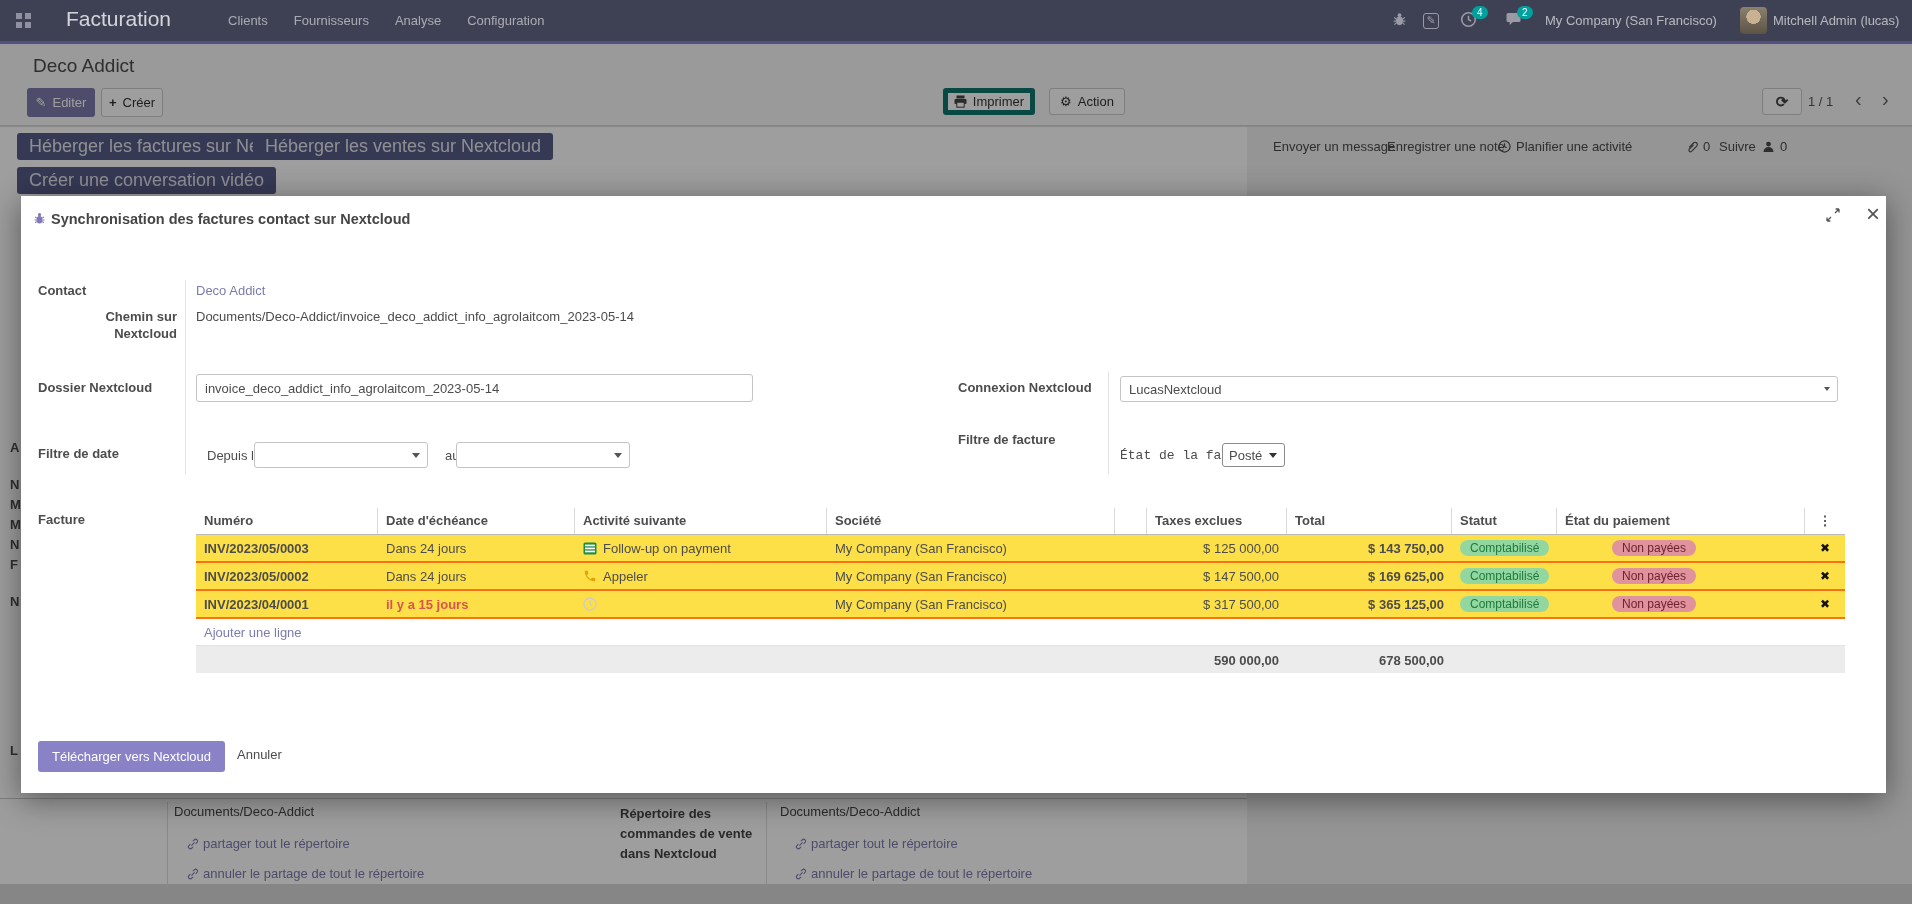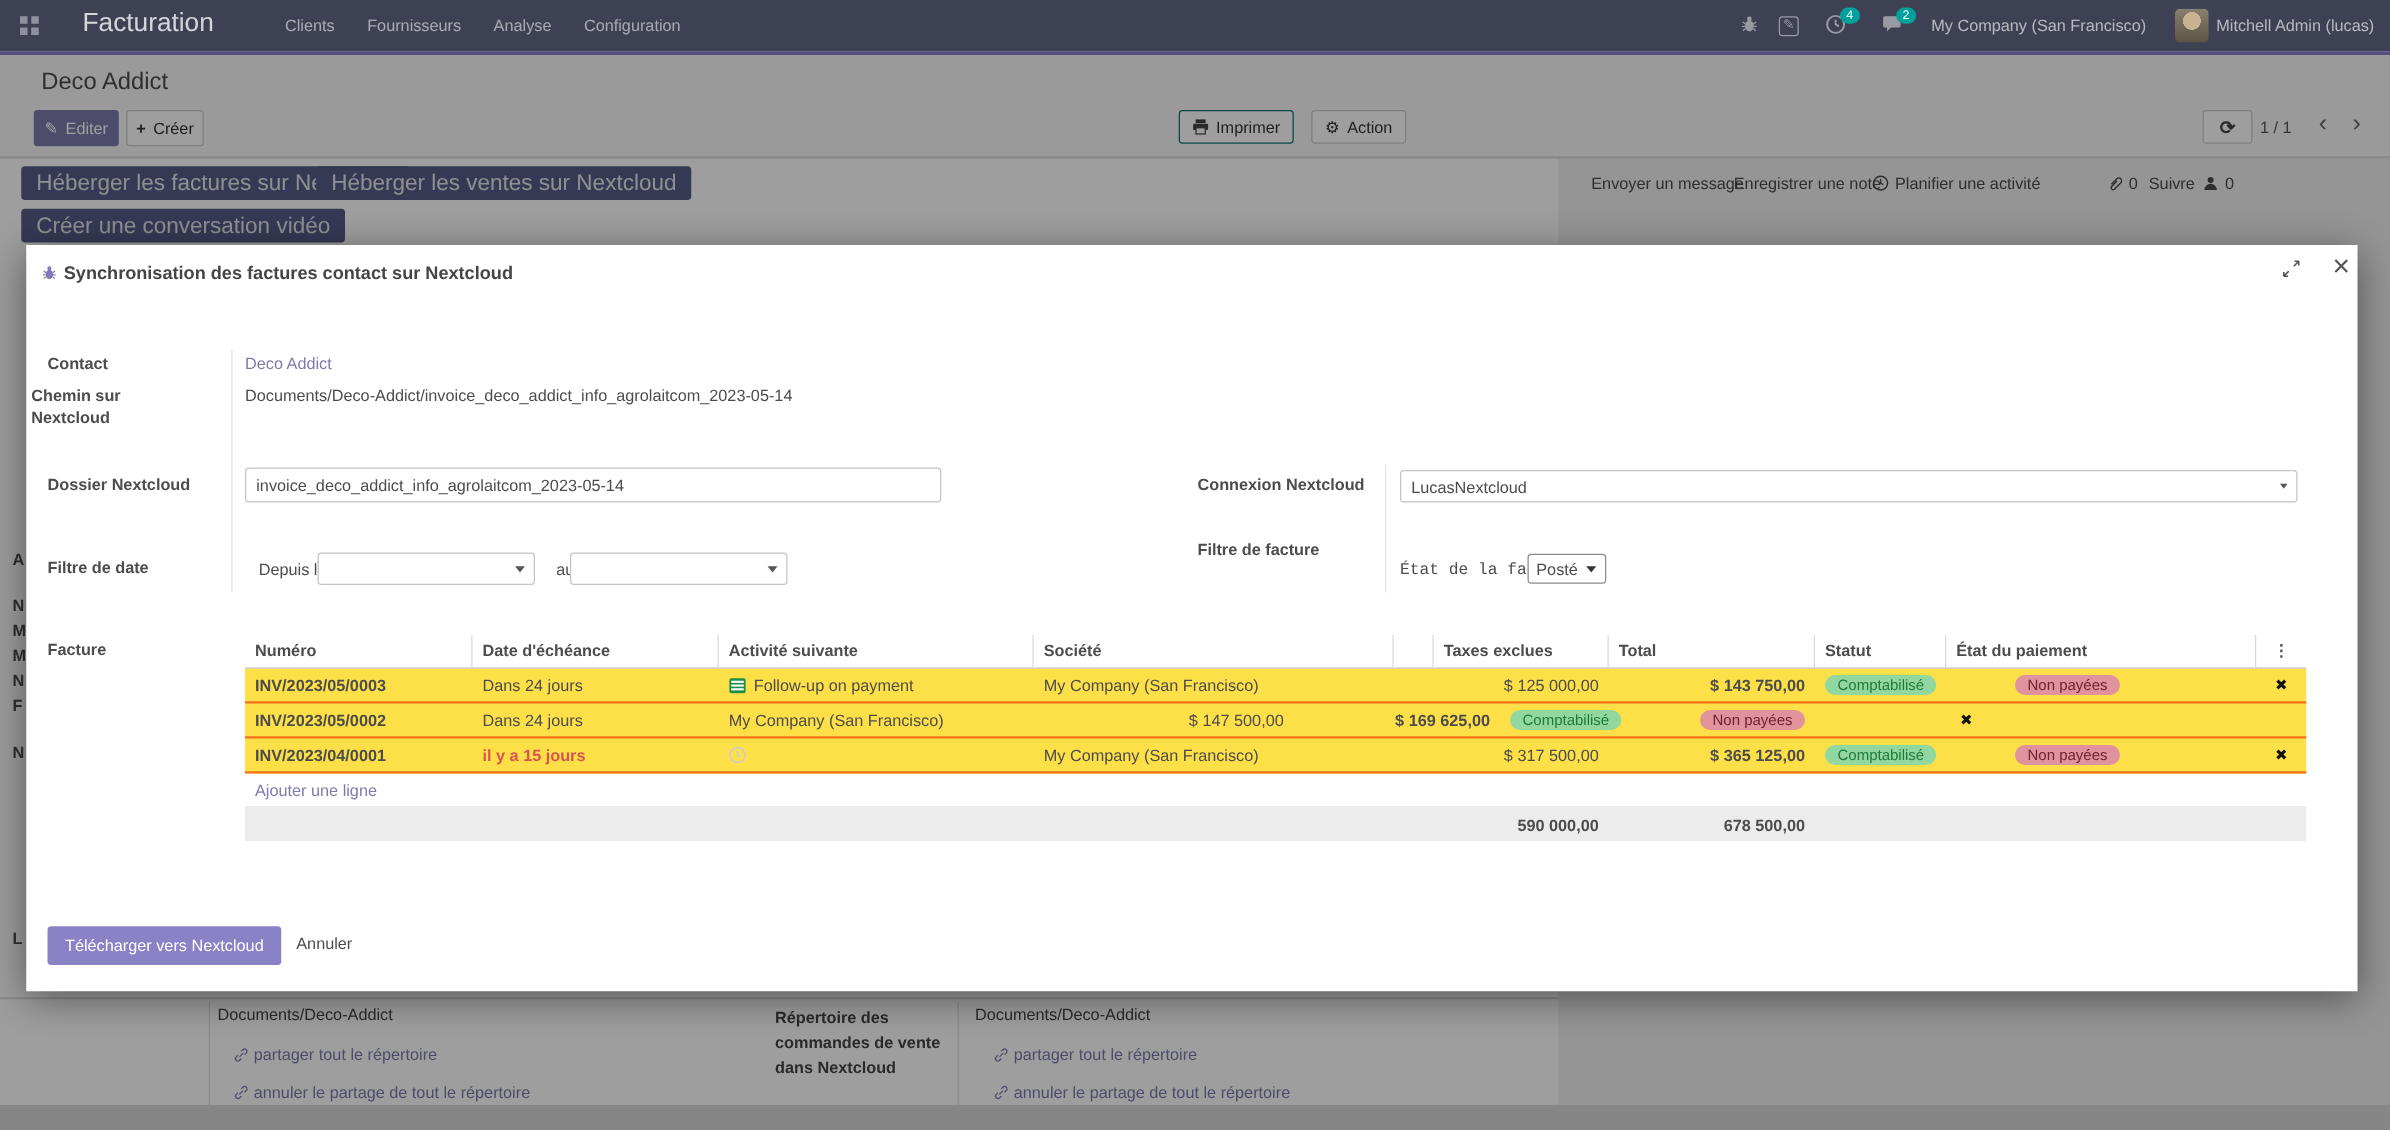--- a/index.html
+++ b/index.html
@@ -27,21 +27,21 @@
   .bgpage { position:absolute; left:0; top:44px; width:1912px; height:860px; z-index:1; }
   .cp { position:absolute; left:0; top:0; width:1912px; height:82px; background:#f8f8f8; border-bottom:1px solid #d5d5d5; }
   .sheet { position:absolute; left:0; top:83px; width:1247px; height:757px; background:#ffffff; }
   .chatter-bg { position:absolute; left:1247px; top:83px; width:665px; height:757px; background:#f0f0f0; }
   .bottom-strip { position:absolute; left:0; top:840px; width:1912px; height:64px; background:#d8d8d8; }
 
   .bc-title { position:absolute; left:33px; top:11px; font-size:19px; color:#4c4c4c; }
   .btn { display:inline-flex; align-items:center; justify-content:center; gap:6px; font-size:13px; border-radius:3px; cursor:pointer; }
   .btn-edit { position:absolute; left:27px; top:44px; width:68px; height:29px; background:#7c7bad; color:#fff; }
   .btn-create { position:absolute; left:101px; top:44px; width:62px; height:29px; background:#fff; border:1px solid #ccc; color:#333; }
-  .btn-print { position:absolute; left:943px; top:44px; width:92px; height:27px; background:#fff; border:1px solid #0f766e; color:#333; }
+  .btn-print { position:absolute; left:943px; top:44px; width:92px; height:27px; background:#fff; border:5px solid #0f766e; color:#333; }
   .btn-action { position:absolute; left:1049px; top:44px; width:76px; height:27px; background:#fff; border:1px solid #ccc; color:#333; }
   .btn-refresh { position:absolute; left:1762px; top:44px; width:40px; height:27px; background:#fff; border:1px solid #ccc; color:#444; font-size:15px; font-weight:bold; }
   .pager-val { position:absolute; left:1808px; top:50px; font-size:13px; color:#555; }
   .pager-prev { position:absolute; left:1855px; top:44px; font-size:20px; color:#666; }
   .pager-next { position:absolute; left:1882px; top:44px; font-size:20px; color:#666; }
 
   .oc-btn { position:absolute; height:27px; padding:0 12px; display:inline-flex; align-items:center; background:#585c88; color:rgba(255,255,255,.85); font-size:18px; border-radius:3px; cursor:pointer; }
   .chatter-top { position:absolute; top:95px; font-size:13px; color:#4b4b4b; display:flex; align-items:center; gap:5px; cursor:pointer; }
 
   .frag { position:absolute; left:10px; width:10px; overflow:hidden; font-size:13px; font-weight:bold; color:#4c4c4c; white-space:nowrap; }
@@ -270,21 +270,21 @@
     <div class="m-expand">
       <svg viewBox="0 0 14 14" width="14" height="14">
           <path d="M9 5l4-4M13 1h-3.4M13 1v3.4M5 9l-4 4M1 13h3.4M1 13V9.6" stroke="#555" stroke-width="1.3" fill="none"></path>
         </svg>
     </div>
     <div class="m-close">×</div>
 
     <div class="lbl" style="left:17px; top:87px;">Contact</div>
     <div class="val link" style="left:175px; top:87px;">Deco Addict</div>
 
-    <div class="lbl" style="left:4px; top:112px; width:125px; line-height:17px;">Chemin sur Nextcloud</div>
+    <div class="lbl" style="left:31px; top:112px; width:125px; line-height:17px;text-align:right;">Chemin sur Nextcloud</div>
     <div class="val" style="left:175px; top:113px;">Documents/Deco-Addict/invoice_deco_addict_info_agrolaitcom_2023-05-14</div>
 
     <div class="sep-v" style="left:164px; top:84px; height:194px;"></div>
     <div class="sep-v" style="left:1087px; top:176px; height:102px;"></div>
 
     <div class="lbl" style="left:17px; top:184px;">Dossier Nextcloud</div>
     <div class="inp" style="left:175px; top:178px; width:557px; height:28px;">
         <span>invoice_deco_addict_info_agrolaitcom_2023-05-14</span>
       </div>
 
@@ -347,20 +347,26 @@
               <span class="badge badge-green">Comptabilisé</span>
             </div>
             <div class="td c8">
               <span class="badge badge-red">Non payées</span>
             </div>
             <div class="td c9 del">✖</div>
           </div>
           <div class="trow">
             <div class="td c0 bold">INV/2023/05/0002</div>
             <div class="td c1">Dans 24 jours</div>
+            <div class="td c2">
+              <svg width="14" height="14" viewBox="0 0 24 24">
+                <path d="M6.62 10.79c1.44 2.83 3.76 5.14 6.59 6.59l2.2-2.2c.27-.27.67-.36 1.02-.24 1.12.37 2.33.57 3.57.57.55 0 1 .45 1 1V20c0 .55-.45 1-1 1-9.39 0-17-7.61-17-17 0-.55.45-1 1-1h3.5c.55 0 1 .45 1 1 0 1.25.2 2.45.57 3.57.11.35.03.74-.25 1.02l-2.2 2.2z" fill="#dfa408"></path>
+              </svg>
+              <span>Appeler</span>
+            </div>
             <div class="td c3">My Company (San Francisco)</div>
             <div class="td c4"></div>
             <div class="td c5">$ 147 500,00</div>
             <div class="td c6 bold">$ 169 625,00</div>
             <div class="td c7">
               <span class="badge badge-green">Comptabilisé</span>
             </div>
             <div class="td c8">
               <span class="badge badge-red">Non payées</span>
             </div>

